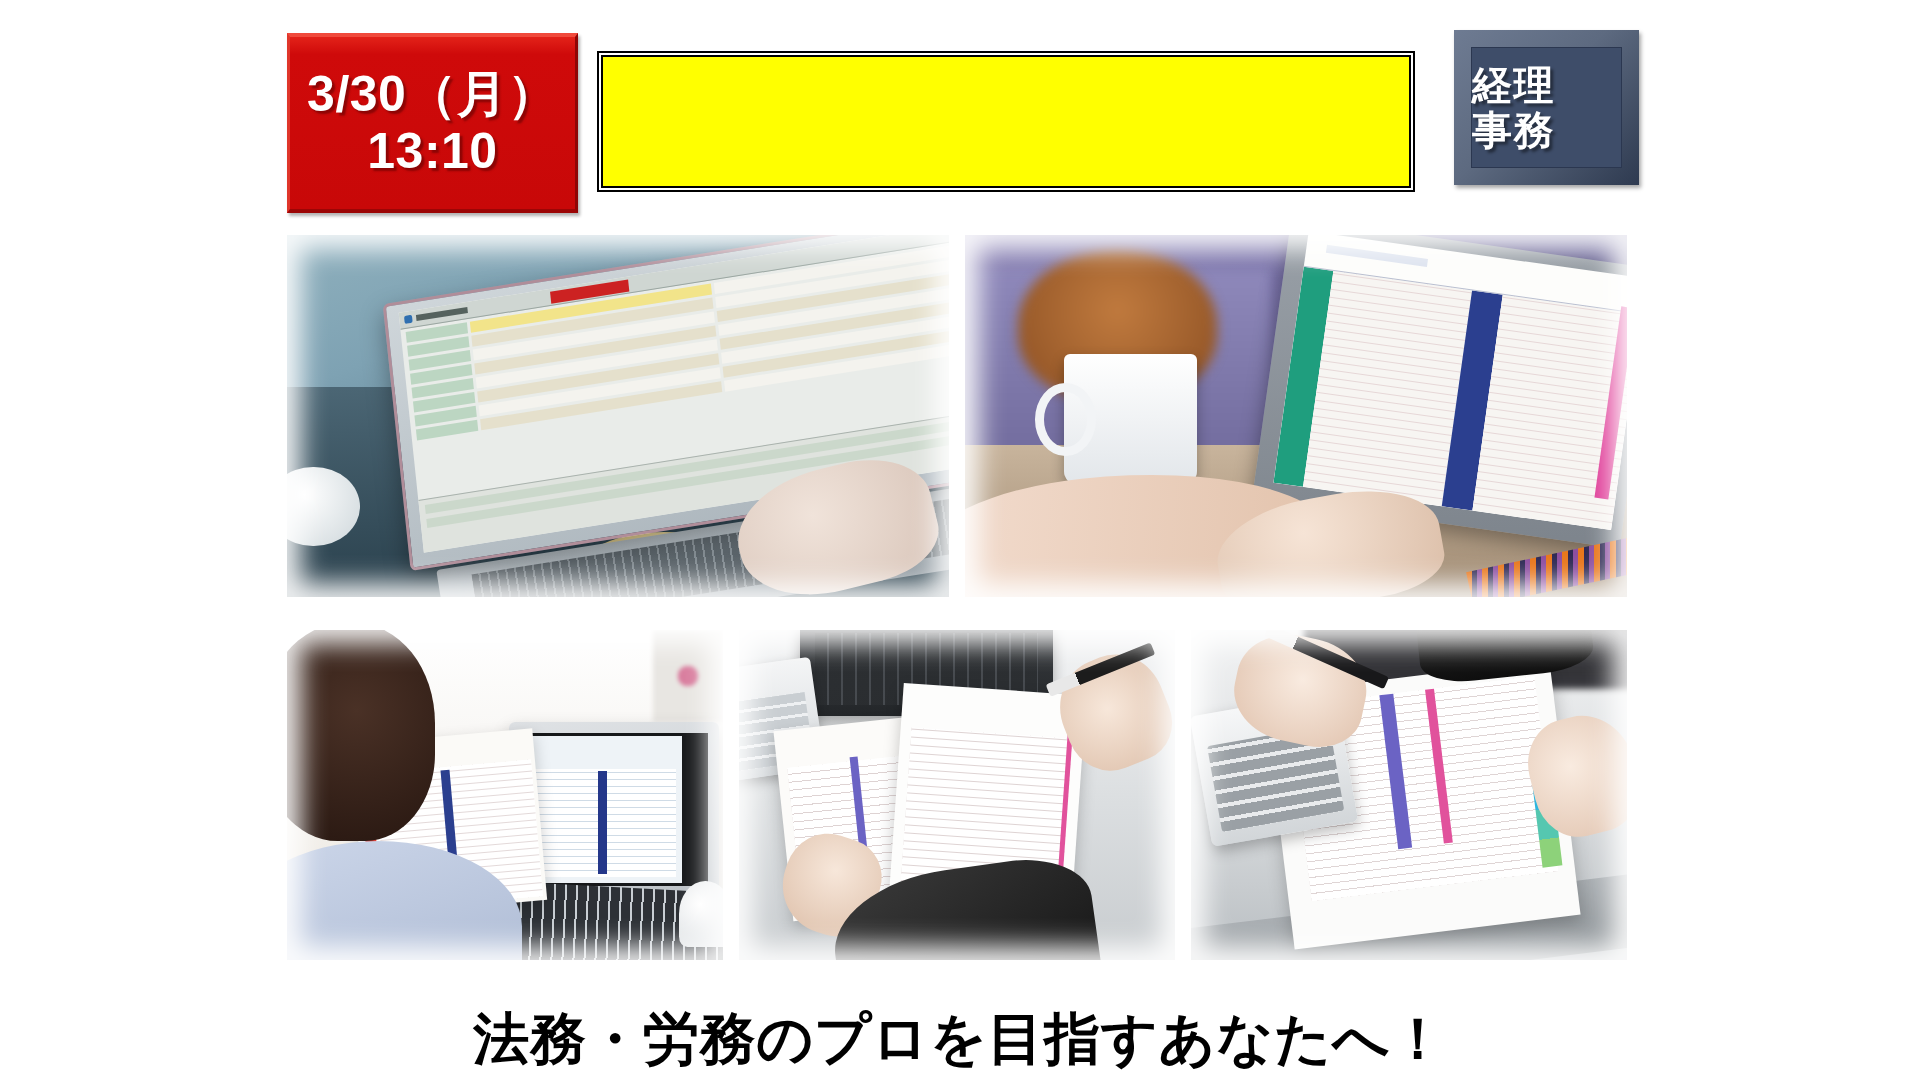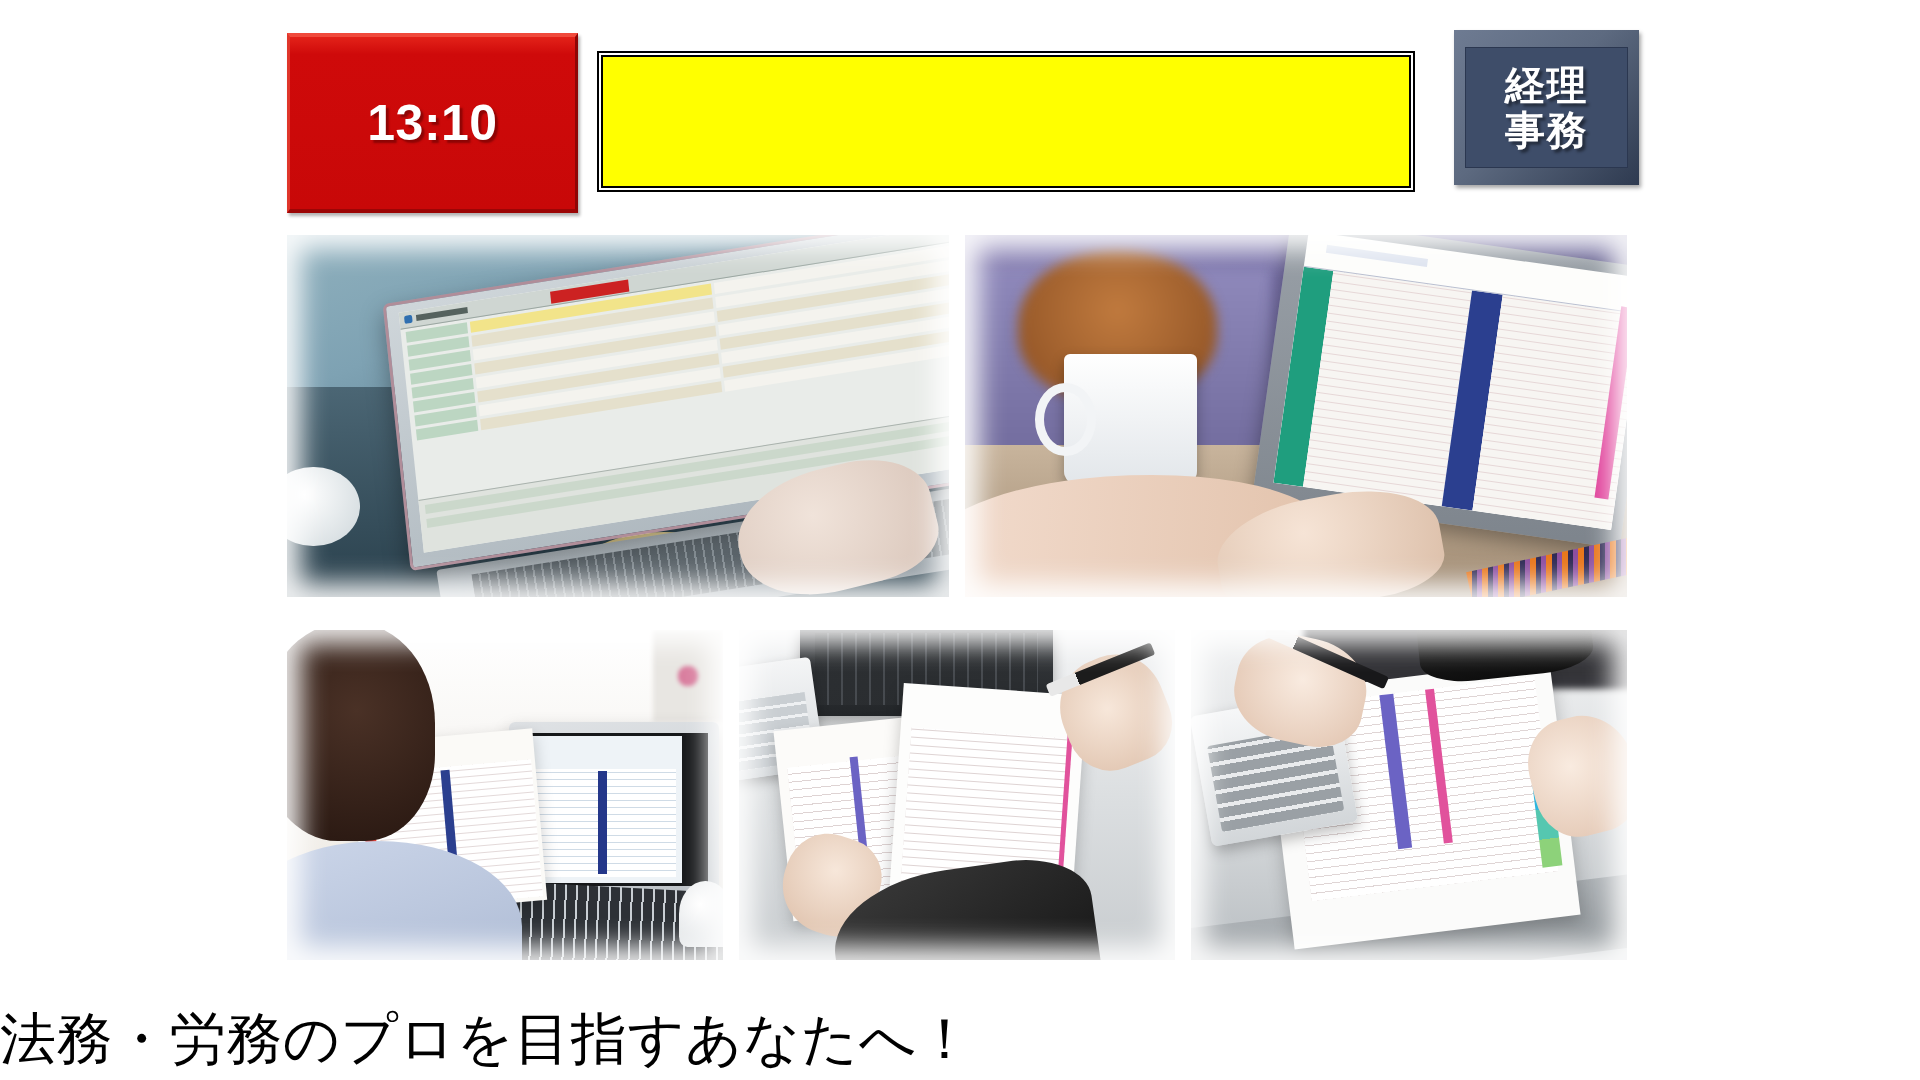--- a/index.html
+++ b/index.html
@@ -47,25 +47,25 @@
   }
 
   .cat-badge {
     position: absolute; left: 1454px; top: 30px;
     width: 185px; height: 155px;
     background: linear-gradient(135deg,#6e7b92 0%, #5d6a80 45%, #2e3a50 100%);
     box-shadow: 2px 3px 4px rgba(0,0,0,.35);
     display: flex; align-items: center; justify-content: center;
   }
   .cat-badge .inner {
-    width: 163px; height: 121px;
+    width: 151px; height: 121px;
     background: #3e4d69;
     border: 1px solid #2b3750;
     display: flex; flex-direction: column;
-    align-items: center; justify-content: center;
+    align-items: flex-start; justify-content: center;
   }
   .cat-badge .cline {
     color: #ffffff; font-size: 40px; font-weight: bold;
     line-height: 1.12; letter-spacing: .04em;
     text-shadow: 3px 3px 3px rgba(0,0,0,.45);
   }
 
   
   .photo-grid { position: absolute; left: 287px; top: 235px; width: 1340px; }
   .row { display: flex; }
@@ -241,32 +241,33 @@
   .p5 .sleeve { position:absolute; right:8%; top:-8%; width:40%; height:22%;
       background: linear-gradient(180deg,#2a2a2a,#0e0e0e); transform: rotate(-6deg); border-radius:0 0 30% 30%; }
   .p5 .pen { position:absolute; left:16%; top:6%; width:30%; height:4%;
       background: linear-gradient(90deg,#efefef 0 24%, #18181a 24%); transform: rotate(24deg); border-radius:3px; }
   .p5 .desk { position:absolute; left:-4%; bottom:-4%; width:110%; height:22%;
       background: linear-gradient(180deg,#a9aeb2,#8f9599); transform: rotate(-7deg); }
 
   
   .tagline {
     position: absolute; left: 0; right: 0; top: 1002px;
-    text-align: left;
-    font-size: 56px; font-weight: normal; color: #000000;
+    text-align: center;
+    font-size: 56px; font-weight: bold; color: #000000;
     letter-spacing: .01em;
     font-family: "DejaVu Sans", "Liberation Sans", sans-serif;
   }
 </style>
 </head>
 <body>
 
 <div id="poster">
 
   <div class="date-badge">
+    <div class="line">3/30（月）</div>
     <div class="line">13:10</div>
   </div>
 
   <div class="title-box">
     <div class="title-text"></div>
   </div>
 
   <div class="cat-badge">
     <div class="inner">
       <div class="cline">経理</div>

